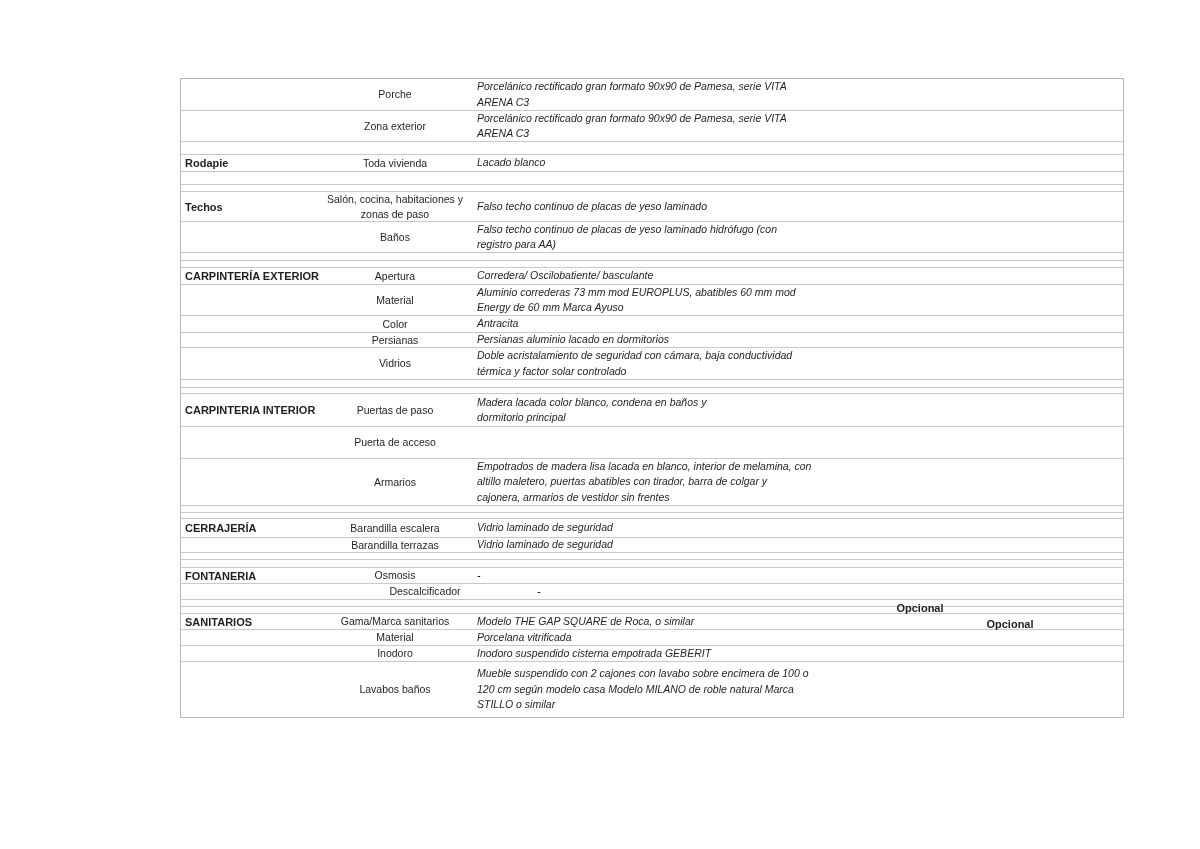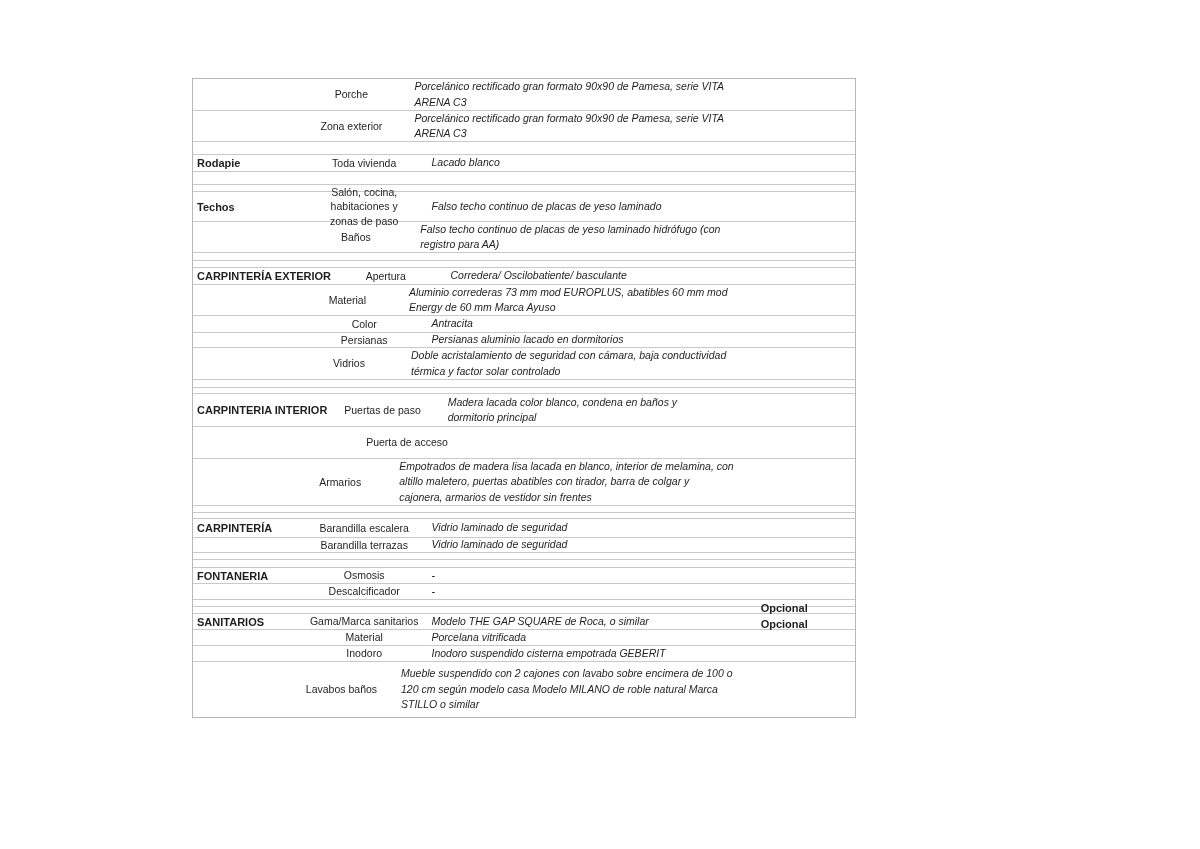--- a/index.html
+++ b/index.html
@@ -10,23 +10,23 @@
   body {
     width: 1200px;
     height: 849px;
     position: relative;
     font-family: "Liberation Sans", sans-serif;
     color: #1f1f1f;
     overflow: hidden;
   }
   .spec-table {
     position: absolute;
-    left: 192px;
+    left: 180px;
     top: 78px;
-    width: 664px;
+    width: 944px;
     box-sizing: border-box;
     border: 1px solid #b7b7b7;
     background: #ffffff;
   }
   .row {
     display: flex;
     box-sizing: border-box;
     border-bottom: 1px solid #c9c9c9;
     align-items: stretch;
     overflow: visible;
@@ -223,21 +223,21 @@
     <div class="cell desc">
           <div class="line">Empotrados de madera lisa lacada en blanco, interior de melamina, con</div>
           <div class="line">altillo maletero, puertas abatibles con tirador, barra de colgar y</div>
           <div class="line">cajonera, armarios de vestidor sin frentes</div>
         </div>
     <div class="cell note"></div>
   </div>
       <div class="row" style="height: 7px; border-bottom-color: rgb(201, 201, 201);"></div>
       <div class="row" style="height: 6px; border-bottom-color: rgb(201, 201, 201);"></div>
       <div class="row" style="height: 19px; border-bottom-color: rgb(201, 201, 201);">
-    <div class="cell cat">CARPINTERÍA</div>
+    <div class="cell cat">CERRAJERÍA</div>
     <div class="cell sub">
           <div class="line">Barandilla escalera</div>
         </div>
     <div class="cell desc">
           <div class="line">Vidrio laminado de seguridad</div>
         </div>
     <div class="cell note"></div>
   </div>
       <div class="row" style="height: 15px; border-bottom-color: rgb(201, 201, 201);">
     <div class="cell cat"></div>
@@ -254,21 +254,21 @@
       <div class="row" style="height: 16px; border-bottom-color: rgb(201, 201, 201);">
     <div class="cell cat">FONTANERIA</div>
     <div class="cell sub">
           <div class="line">Osmosis</div>
         </div>
     <div class="cell desc">
           <div class="line">-</div>
         </div>
     <div class="cell note">Opcional</div>
   </div>
-      <div class="row" style="height: 16px; border-bottom-color: rgb(201, 201, 201);">
+      <div class="row" style="height: 16px; border-bottom-color: rgb(201, 201, 201); gap: 30px;">
     <div class="cell cat"></div>
     <div class="cell sub">
           <div class="line">Descalcificador</div>
         </div>
     <div class="cell desc">
           <div class="line">-</div>
         </div>
     <div class="cell note">Opcional</div>
   </div>
       <div class="row" style="height: 7px; border-bottom-color: rgb(201, 201, 201);"></div>

